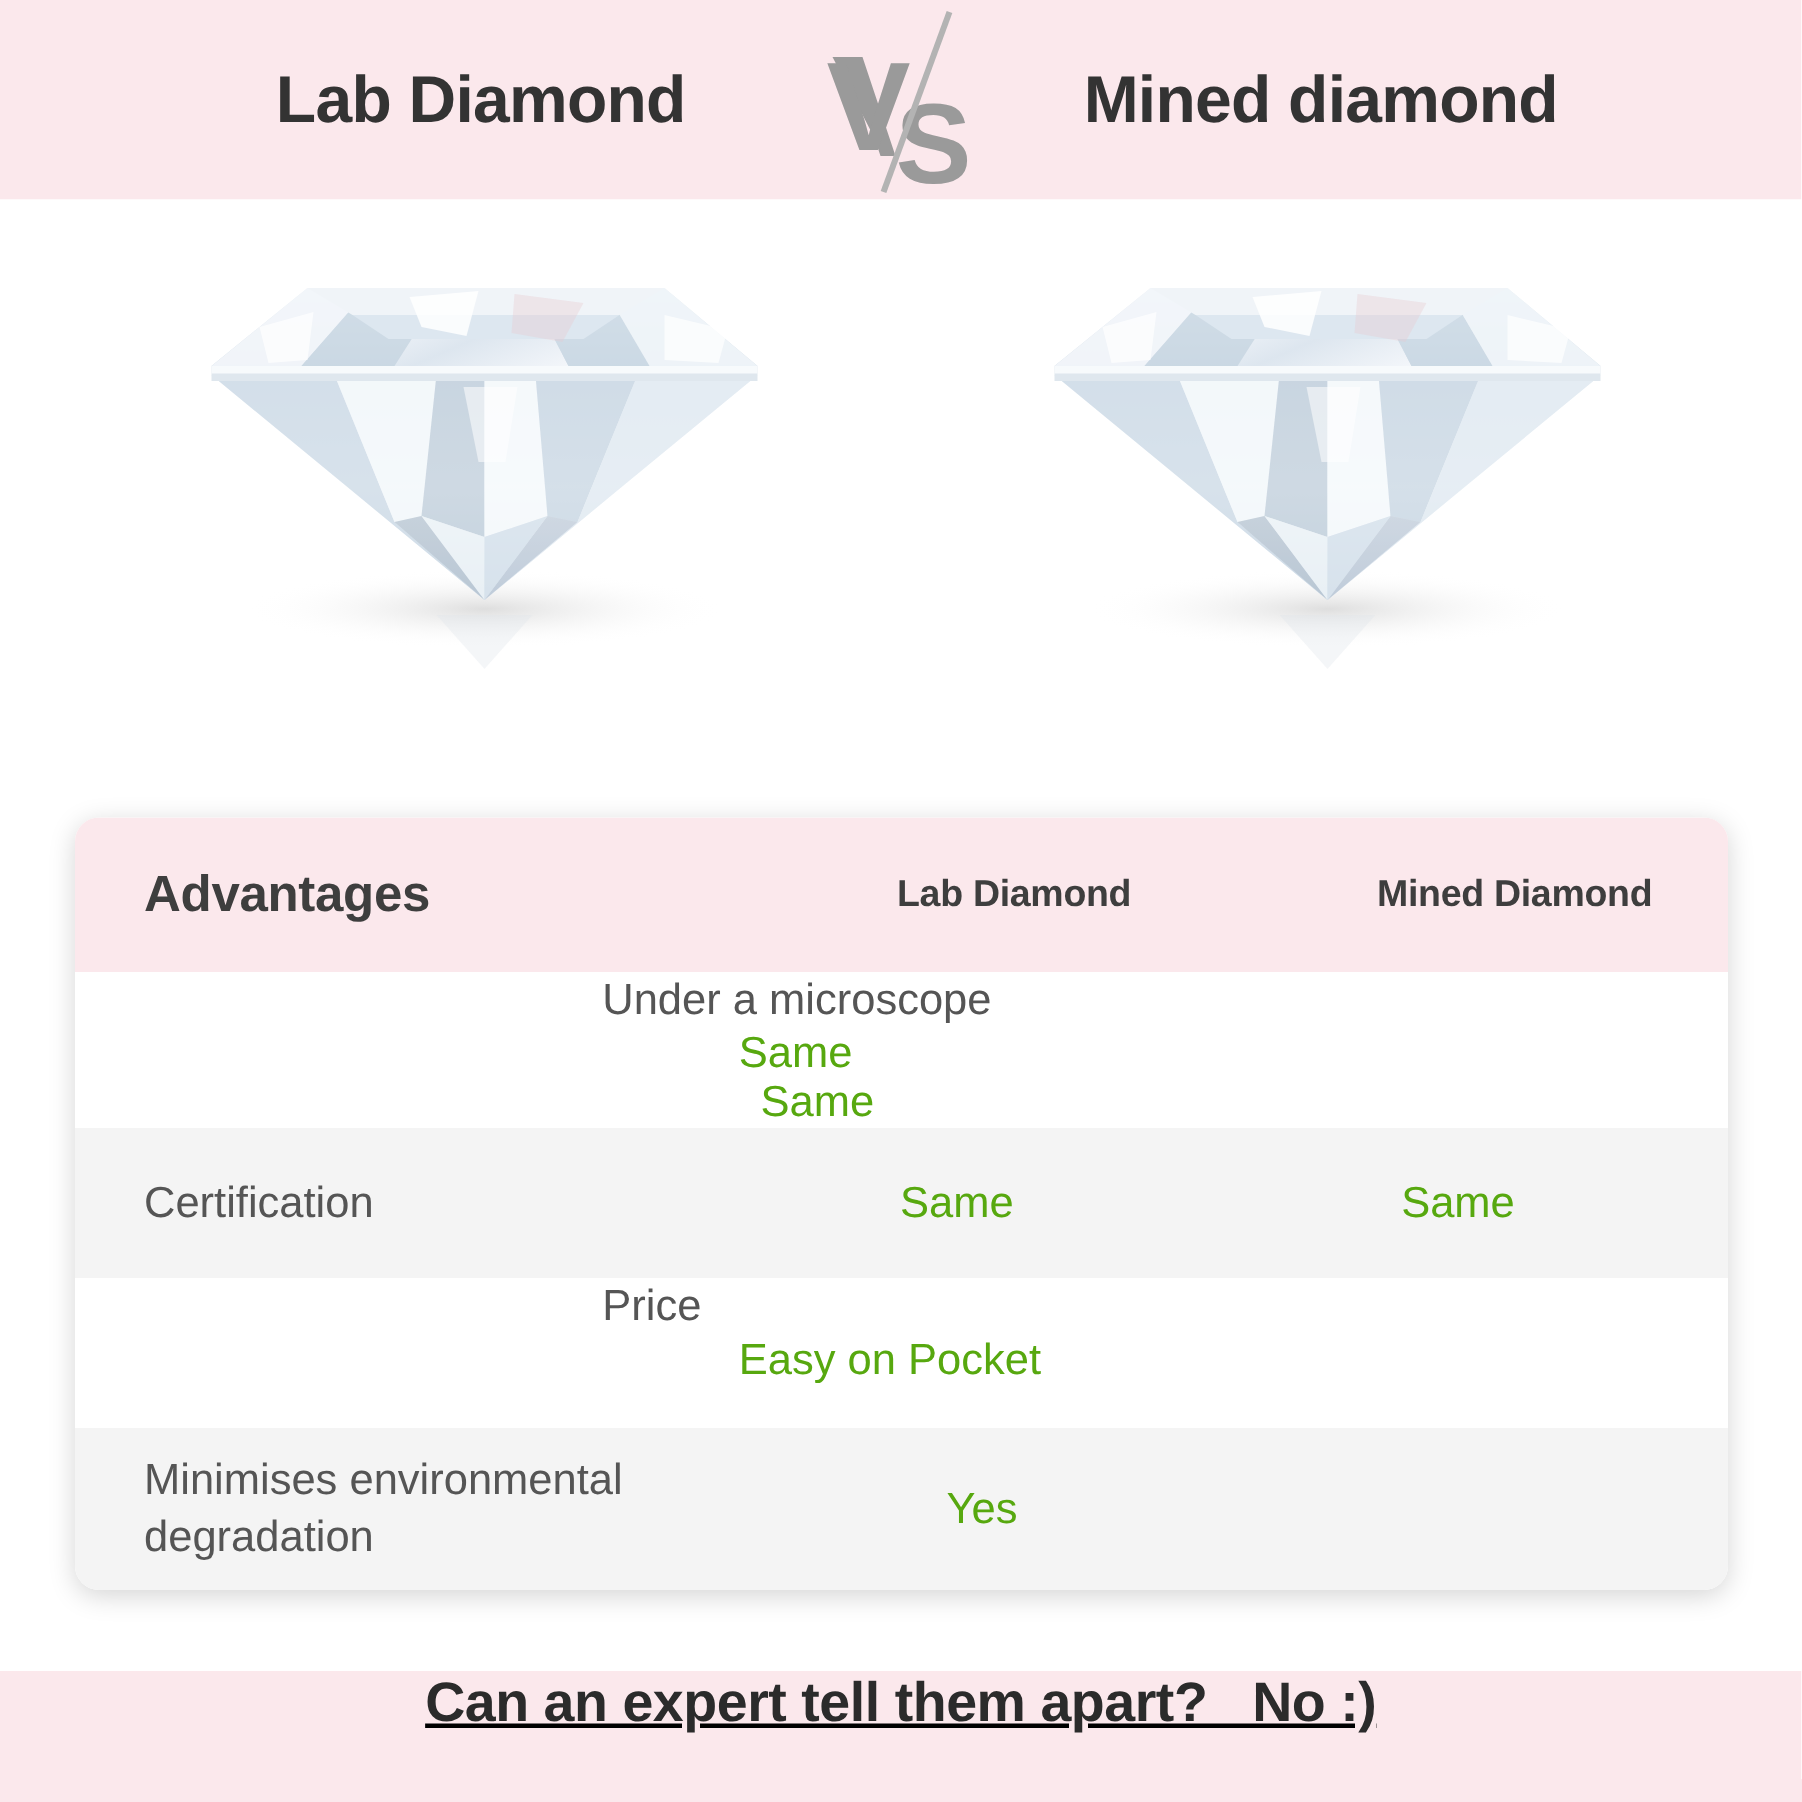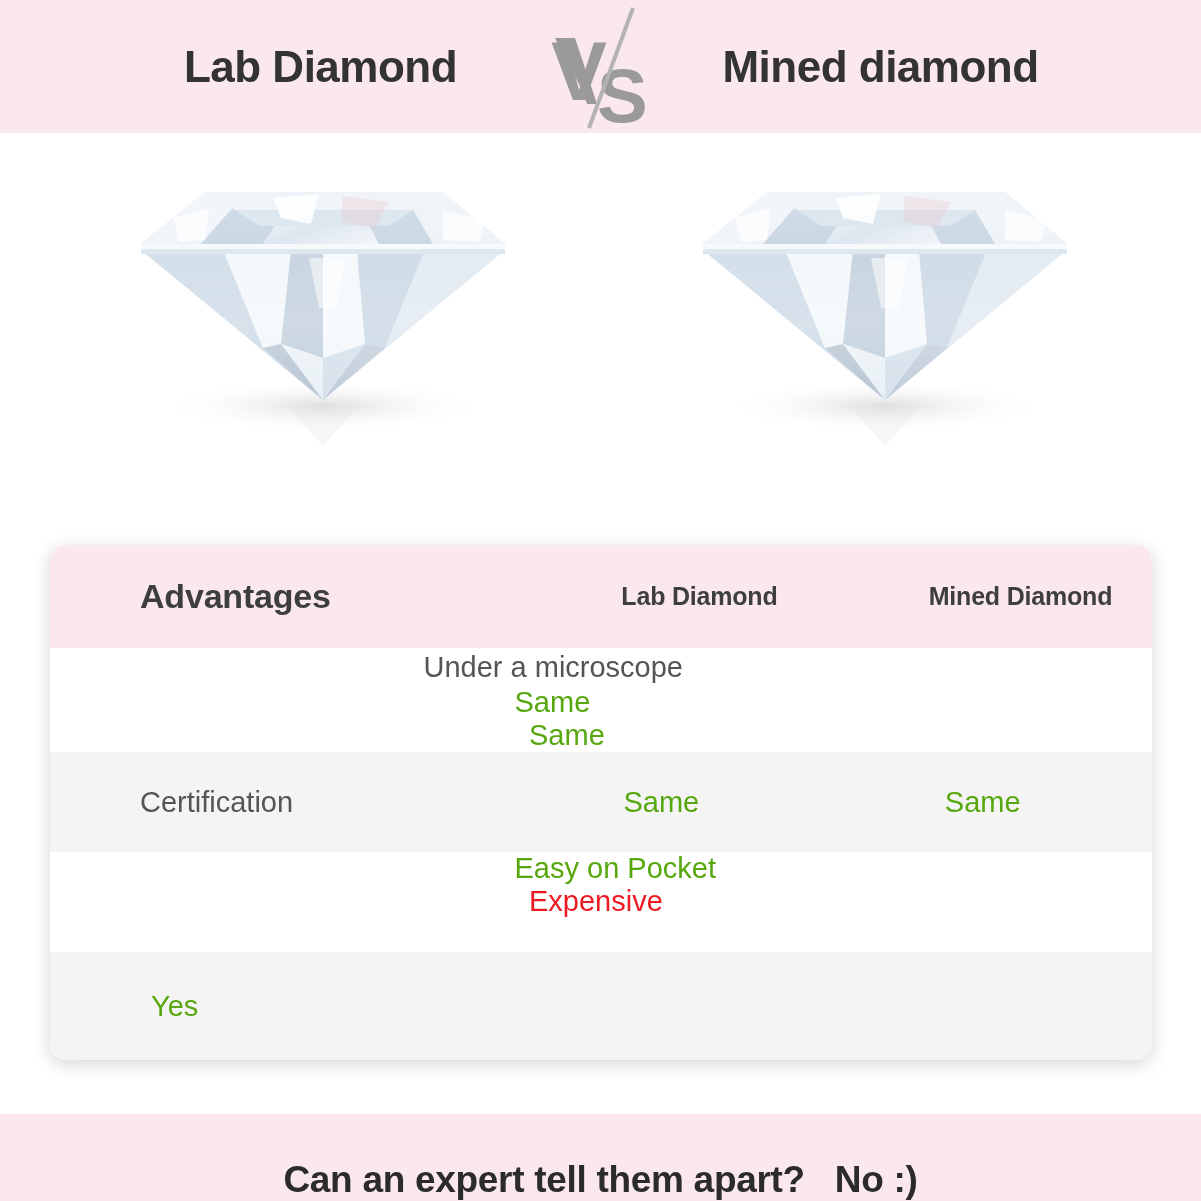--- a/index.html
+++ b/index.html
@@ -72,21 +72,20 @@
     border-radius: 16px;
     background: #ffffff;
     box-shadow: 0 4px 18px rgba(0,0,0,0.17);
     overflow: hidden;
   }
 
   .t-row {
     display: flex;
     align-items: center;
     position: relative;
-    padding-left: 44px;
   }
 
   .t-head {
     background: #fbe8ec;
     height: 103px;
   }
   .t-body-row { min-height: 100px; }
   .t-body-row.alt { background: #f4f4f4; gap: 33px; }
   .t-body-row.plain { background: #ffffff; flex-direction: column; }
 
@@ -144,22 +143,23 @@
   #vdiv-1 { left: 491px; }
   #vdiv-2 { left: 822px; }
 
   
   #footer-band {
     position: absolute;
     left: 0; top: 1114px;
     width: 1201px; height: 87px;
     background: #fbe8ec;
     display: flex;
-    align-items: flex-end;
+    align-items: flex-start;
     justify-content: center;
+    text-decoration: underline;
   }
   #footer-text {
     font-size: 37px;
     font-weight: bold;
     color: #2b2b2b;
     letter-spacing: -0.3px;
     white-space: pre;
   }
 </style>
 </head>
@@ -319,25 +319,26 @@
       <div class="c-mined td-val val-green">Same</div>
     </div>
 
     <div class="t-row t-body-row alt">
       <div class="c-feature td-feature">Certification</div>
       <div class="c-lab td-val val-green">Same</div>
       <div class="c-mined td-val val-green">Same</div>
     </div>
 
     <div class="t-row t-body-row plain">
+      <div class="c-feature td-feature">Price</div>
       <div class="c-lab td-val val-green">Easy on Pocket</div>
-      <div class="c-mined td-val val-red">Expensive</div>
     </div>
 
     <div class="t-row t-body-row alt" style="min-height:108px">
+      <div class="c-feature td-feature">Minimises environmental degradation</div>
       <div class="c-lab td-val val-green">Yes</div>
     </div>
 
   </div>
 
   <div id="footer-band">
     <div id="footer-text">Can an expert tell them apart?   No :)</div>
   </div>
 
 </div>

